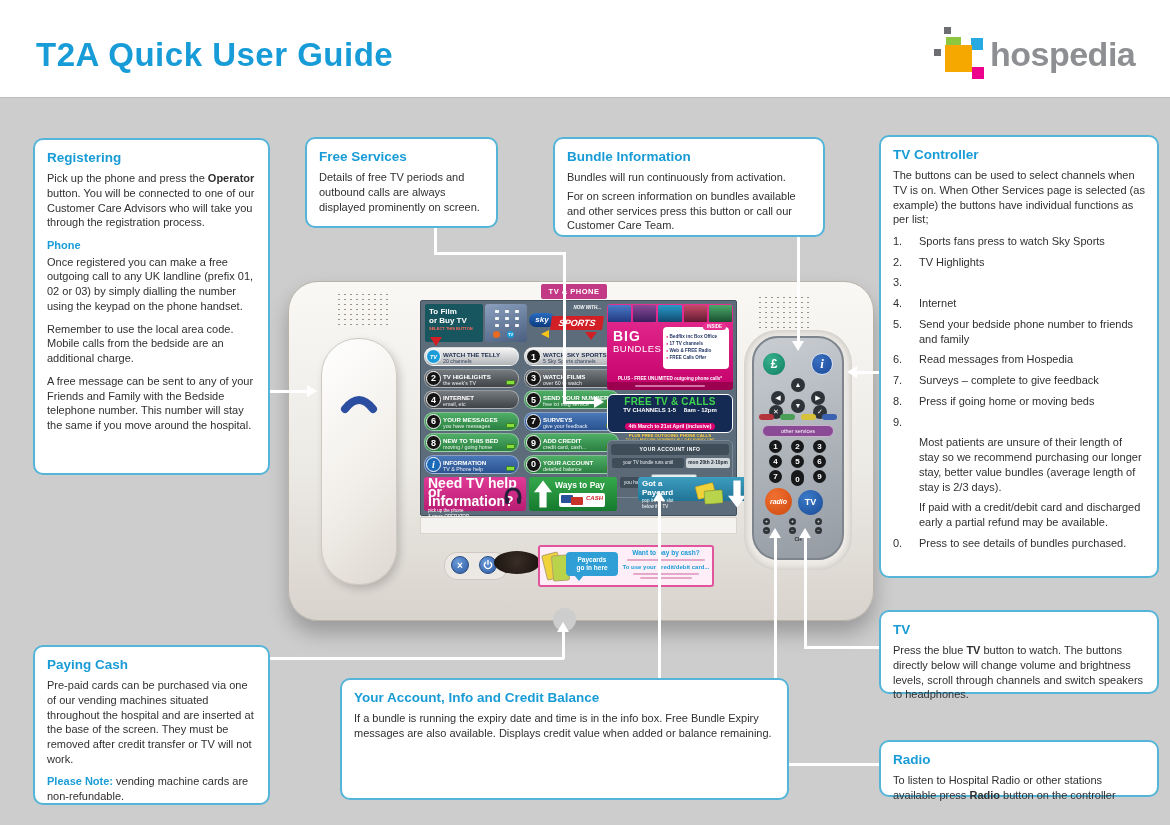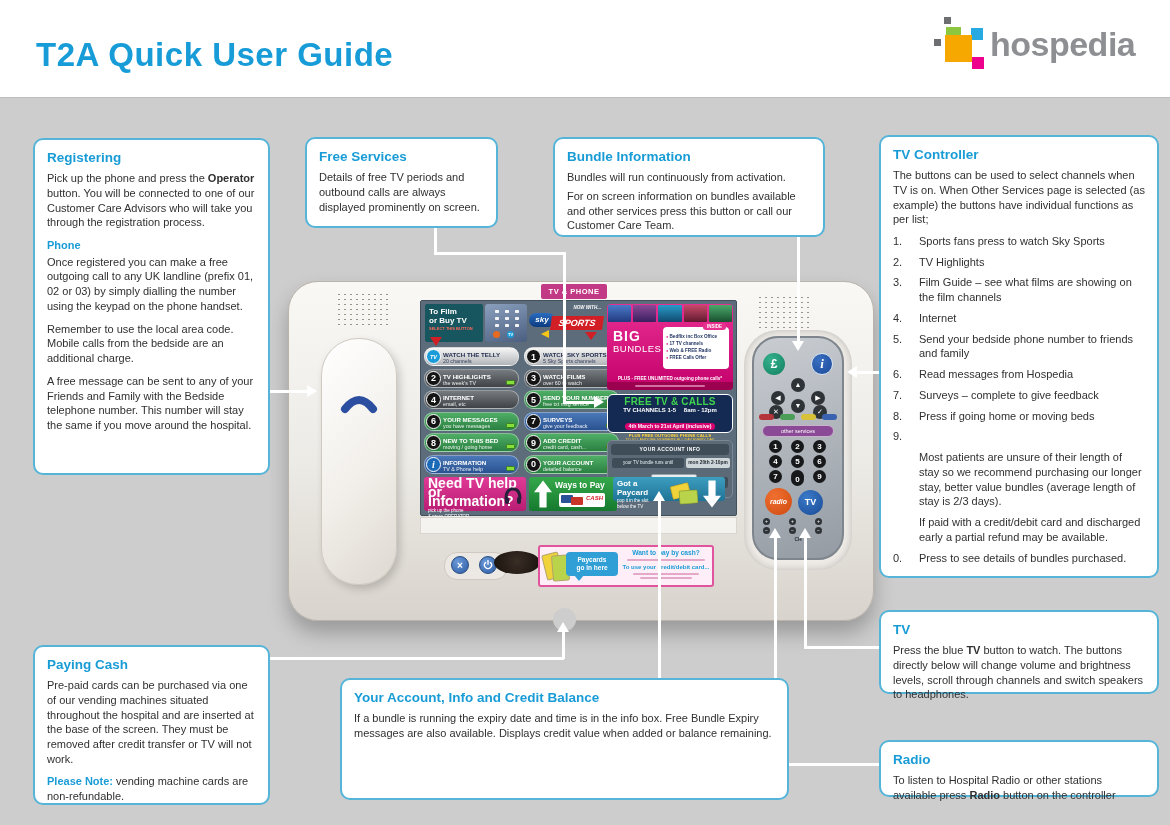--- a/index.html
+++ b/index.html
@@ -1,21 +1,21 @@
 <!DOCTYPE html>
 <html><head>
 <meta charset="utf-8">
 <style>
   html,body{margin:0;padding:0;background:#9e9e9e;}
   .page{position:relative;width:1170px;height:825px;background:#cdcdcd;overflow:hidden;
         font-family:"Liberation Sans",sans-serif;}
   
   .header{position:absolute;left:0;top:0;width:1170px;height:97px;background:#ffffff;border-bottom:1px solid #bdbdbd;}
   .page-title{position:absolute;left:36px;top:36px;font-size:33px;font-weight:bold;color:#189cd8;letter-spacing:.5px;}
-  .logo{position:absolute;left:933px;top:13px;height:62px;display:flex;align-items:center;}
+  .logo{position:absolute;left:933px;top:23px;height:62px;display:flex;align-items:center;}
   .logo-cluster{position:relative;width:54px;height:58px;}
   .logo-cluster i{position:absolute;display:block;}
   .sq-dark1{left:11px;top:2px;width:7px;height:7px;background:#6d6e71;}
   .sq-green{left:13px;top:12px;width:15px;height:15px;background:#8dc63f;}
   .sq-blue{left:38px;top:13px;width:12px;height:12px;background:#27aae1;}
   .sq-dark2{left:1px;top:24px;width:7px;height:7px;background:#6d6e71;}
   .sq-orange{left:12px;top:20px;width:27px;height:27px;background:#f7a800;}
   .sq-magenta{left:39px;top:42px;width:12px;height:12px;background:#ec008c;}
   .logo-text{font-size:34px;font-weight:bold;color:#8d8f92;letter-spacing:-0.5px;margin-left:3px;}
   
@@ -117,21 +117,21 @@
   .helpp .s{font-size:4.5px;line-height:5.5px;margin-top:2px;}
   .helpp svg{position:absolute;right:3px;top:8px;}
   .ways{position:absolute;left:108px;top:176px;width:88px;height:34px;border-radius:3px;background:linear-gradient(#35a84b,#157a2e);color:#fff;}
   .ways .t{position:absolute;left:26px;top:3px;font-size:8.5px;font-weight:bold;}
   .ways svg{position:absolute;left:5px;top:3px;}
   .cashbox{position:absolute;left:30px;top:16px;width:46px;height:14px;background:#fff;border-radius:2px;}
   .cashbox i{position:absolute;top:2px;width:12px;height:8px;border-radius:1px;}
   .cashbox .c1{left:2px;background:#2a5298;}
   .cashbox .c2{left:12px;background:#c8342a;top:4px;}
   .cashbox .ct{position:absolute;right:2px;top:2px;color:#d21f26;font-size:6px;font-weight:bold;font-style:italic;}
-  .payc{position:absolute;left:192px;top:176px;width:112px;height:24px;border-radius:3px;background:linear-gradient(#3d9ec0,#1f7396);color:#fff;padding:2px 4px;box-sizing:border-box;}
+  .payc{position:absolute;left:217px;top:176px;width:112px;height:24px;border-radius:3px;background:linear-gradient(#3d9ec0,#1f7396);color:#fff;padding:2px 4px;box-sizing:border-box;}
   .payc .b{font-size:8px;font-weight:bold;line-height:9px;}
   .payc .s{font-size:4.5px;line-height:5.5px;margin-top:1px;}
   .payc .card{position:absolute;border-radius:2px;border:1px solid rgba(0,0,0,.2);}
   .payc .y{left:58px;top:7px;width:17px;height:12px;background:#f0d23a;transform:rotate(-14deg);}
   .payc .g{left:66px;top:13px;width:17px;height:12px;background:#b9d44b;transform:rotate(-4deg);}
   .payc svg{position:absolute;right:4px;top:3px;}
   
   .btnpill{position:absolute;left:444px;top:552px;width:62px;height:26px;background:#ece9e4;border:1px solid #cfc9c1;border-radius:13px;z-index:4;}
   .rbtn{position:absolute;top:3px;width:18px;height:18px;border-radius:50%;background:radial-gradient(circle at 35% 30%,#6a99d8,#2e5ca6);border:1px solid #24497f;box-sizing:border-box;color:#fff;text-align:center;line-height:17px;font-size:10px;font-weight:bold;}
   .rbtn.b1{left:6px;}
@@ -513,21 +513,20 @@
           <span class="tvc-t">Sports fans press to watch Sky Sports</span>
         </div>
 
         <div class="tvc-row">
           <span class="tvc-n">2.</span>
           <span class="tvc-t">TV Highlights</span>
         </div>
 
         <div class="tvc-row">
           <span class="tvc-n">3.</span>
-          <span class="tvc-t">Film Guide – see what films are showing on the film channels</span>
         </div>
 
         <div class="tvc-row">
           <span class="tvc-n">4.</span>
           <span class="tvc-t">Internet</span>
         </div>
 
         <div class="tvc-row">
           <span class="tvc-n">5.</span>
           <span class="tvc-t">Send your bedside phone number to friends and family</span>

